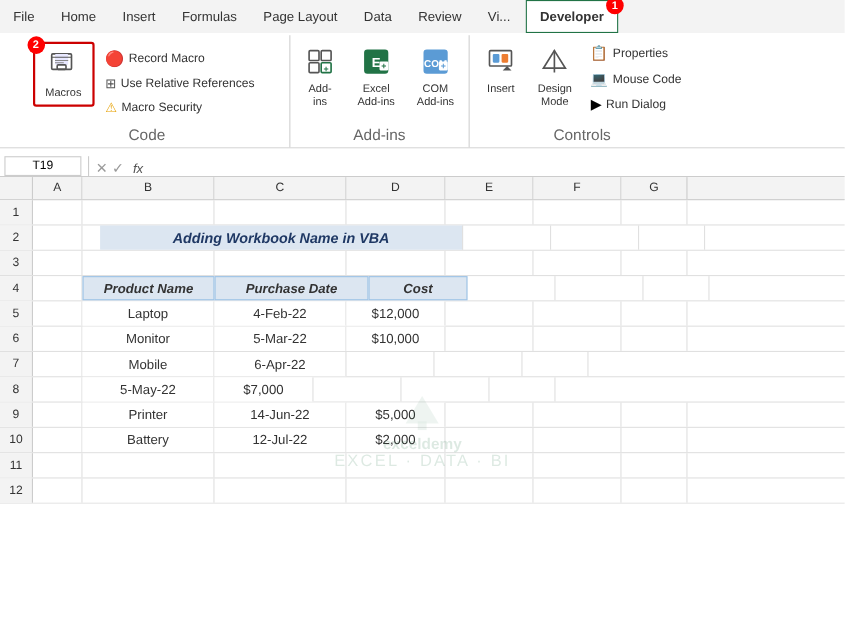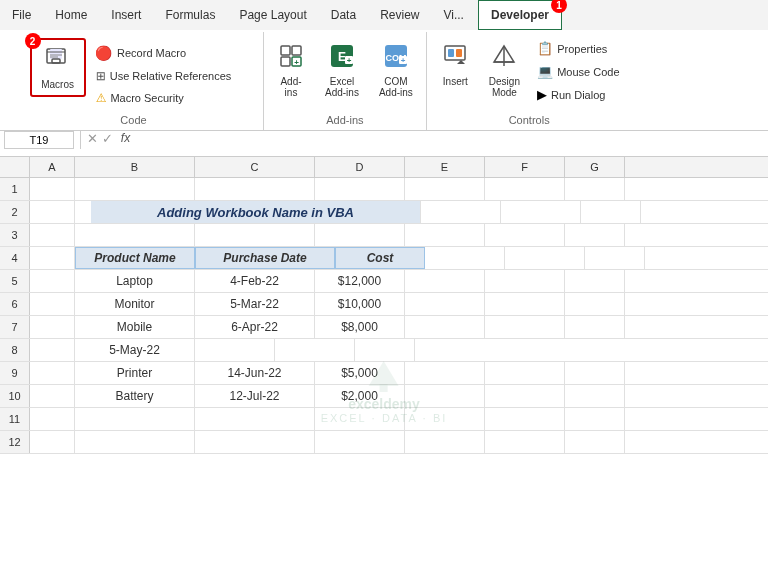--- a/index.html
+++ b/index.html
@@ -34,21 +34,21 @@
 
     
     .ribbon-group {
       display: flex; flex-direction: column; align-items: center;
       padding: 2px 6px;
       border-right: 1px solid #d0d0d0;
       min-width: 60px;
     }
     .ribbon-group:last-child { border-right: none; }
     .ribbon-group-label {
-      font-size: 11px; color: #666; margin-top: auto; padding: 2px 0 2px 0;
+      font-size: 14px; color: #666; margin-top: auto; padding: 2px 0 2px 0;
       text-align: left;
     }
 
     
     .rb-btn {
       display: flex; flex-direction: column; align-items: center;
       padding: 3px 6px; cursor: pointer; border-radius: 3px;
       min-width: 40px; border: 1px solid transparent;
     }
     .rb-btn .rb-icon { font-size: 22px; line-height: 1; margin-bottom: 2px; }
@@ -78,21 +78,21 @@
       position: absolute; top: -5px; left: -5px;
     }
 
     
     .code-group-items {
       display: flex; align-items: flex-start; gap: 4px; flex: 1; padding: 4px 2px;
     }
 
     
     .formula-bar {
-      display: flex; align-items: flex-start; background: #fff;
+      display: flex; align-items: flex-end; background: #fff;
       border-bottom: 1px solid #ccc; height: 26px; padding: 0 4px; gap: 4px;
     }
     .cell-ref {
       width: 70px; border: 1px solid #ccc; padding: 2px 4px; font-size: 11px; text-align: center;
     }
     .formula-sep { width: 1px; height: 18px; background: #ccc; margin: 0 2px; }
     .formula-icons { display: flex; gap: 4px; align-items: center; color: #999; font-size: 13px; }
     .fx-label { font-size: 12px; font-style: italic; color: #555; margin-left: 4px; }
     .formula-input { flex: 1; border: none; outline: none; font-size: 12px; }
 
@@ -132,21 +132,21 @@
     .data-cell { background: #fff; }
 
     
     .watermark {
       position: absolute; bottom: 30px; left: 50%; transform: translateX(-50%);
       opacity: 0.15; display: flex; flex-direction: column; align-items: center;
       pointer-events: none;
     }
     .watermark svg { width: 40px; height: 40px; }
     .watermark-text { font-size: 14px; font-weight: bold; color: #217346; }
-    .watermark-sub { font-size: 11px; color: #217346; letter-spacing: 2px; }
+    .watermark-sub { font-size: 15px; color: #217346; letter-spacing: 2px; }
 
     .add-ins-group { min-width: 130px; }
     .add-ins-inner { display: flex; gap: 6px; align-items: flex-start; }
 
     .controls-group { min-width: 160px; }
     .controls-inner { display: flex; gap: 4px; align-items: flex-start; }
 
     .insert-btn { min-width: 45px; }
     .props-group { display: flex; flex-direction: column; gap: 2px; }
   </style>
@@ -385,30 +385,30 @@
       <div class="ss-cell" style="width:80px;"></div>
       <div class="ss-cell" style="width:80px;"></div>
       <div class="ss-cell" style="width:60px;"></div>
     </div>
 
     <div class="ss-row">
       <div class="row-header">7</div>
       <div class="ss-cell" style="width:45px;"></div>
       <div class="ss-cell data-cell" style="width:120px;">Mobile</div>
       <div class="ss-cell data-cell" style="width:120px;">6-Apr-22</div>
-      <div class="ss-cell data-cell" style="width:90px;">$8,000</div>
       <div class="ss-cell" style="width:80px;"></div>
       <div class="ss-cell" style="width:80px;"></div>
       <div class="ss-cell" style="width:60px;"></div>
     </div>
 
     <div class="ss-row">
       <div class="row-header">8</div>
       <div class="ss-cell" style="width:45px;"></div>
       <div class="ss-cell data-cell" style="width:120px;">5-May-22</div>
+      <div class="ss-cell data-cell" style="width:90px;">$7,000</div>
       <div class="ss-cell" style="width:80px;"></div>
       <div class="ss-cell" style="width:80px;"></div>
       <div class="ss-cell" style="width:60px;"></div>
     </div>
 
     <div class="ss-row">
       <div class="row-header">9</div>
       <div class="ss-cell" style="width:45px;"></div>
       <div class="ss-cell data-cell" style="width:120px;">Printer</div>
       <div class="ss-cell data-cell" style="width:120px;">14-Jun-22</div>

